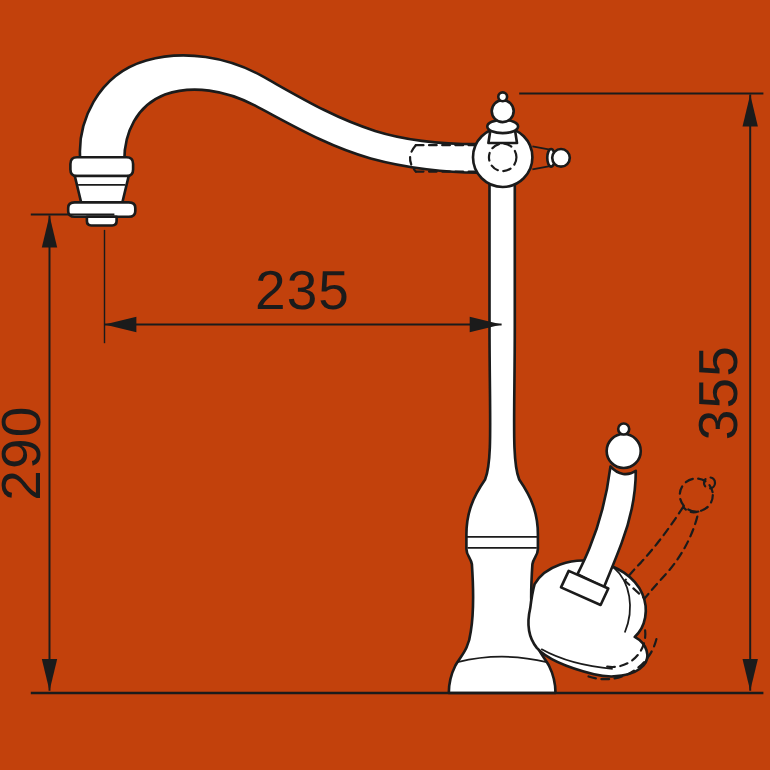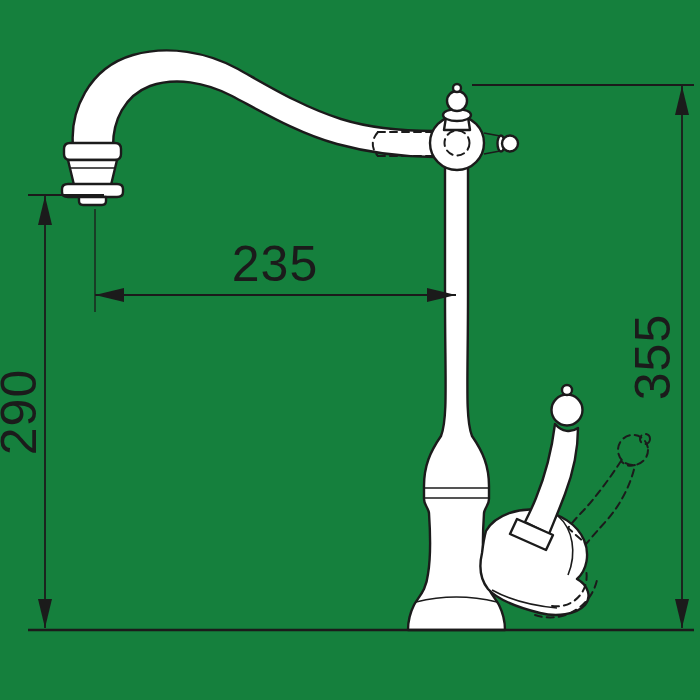--- a/index.html
+++ b/index.html
@@ -4,21 +4,21 @@
 <style>
   html, body {
     margin: 0;
     padding: 0;
     background: #ffffff;
     width: 700px;
     height: 700px;
     overflow: hidden;
     font-family: "Liberation Sans", sans-serif;
   }
-  .stage { width: 700px; height: 700px; position: relative; background: #15803d; }
+  .stage { width: 700px; height: 700px; position: relative; background: #c2410c; }
   svg { display: block; }
   .sf   { stroke:#1b1b1b; stroke-width:2.4; fill:#ffffff; stroke-linecap:round; stroke-linejoin:round; }
   .thin { stroke:#1b1b1b; stroke-width:1.6; fill:none; }
   .dash { stroke:#1b1b1b; stroke-width:2; fill:none; stroke-dasharray:7 5; stroke-linecap:round; }
   .dim  { stroke:#1b1b1b; stroke-width:1.8; fill:none; }
   .dimthin { stroke:#1b1b1b; stroke-width:1.3; fill:none; }
   .base { stroke:#1b1b1b; stroke-width:2.4; fill:none; }
   .arrow { fill:#1b1b1b; stroke:none; }
   .dimtext {
     font-family: "Liberation Sans", sans-serif;

